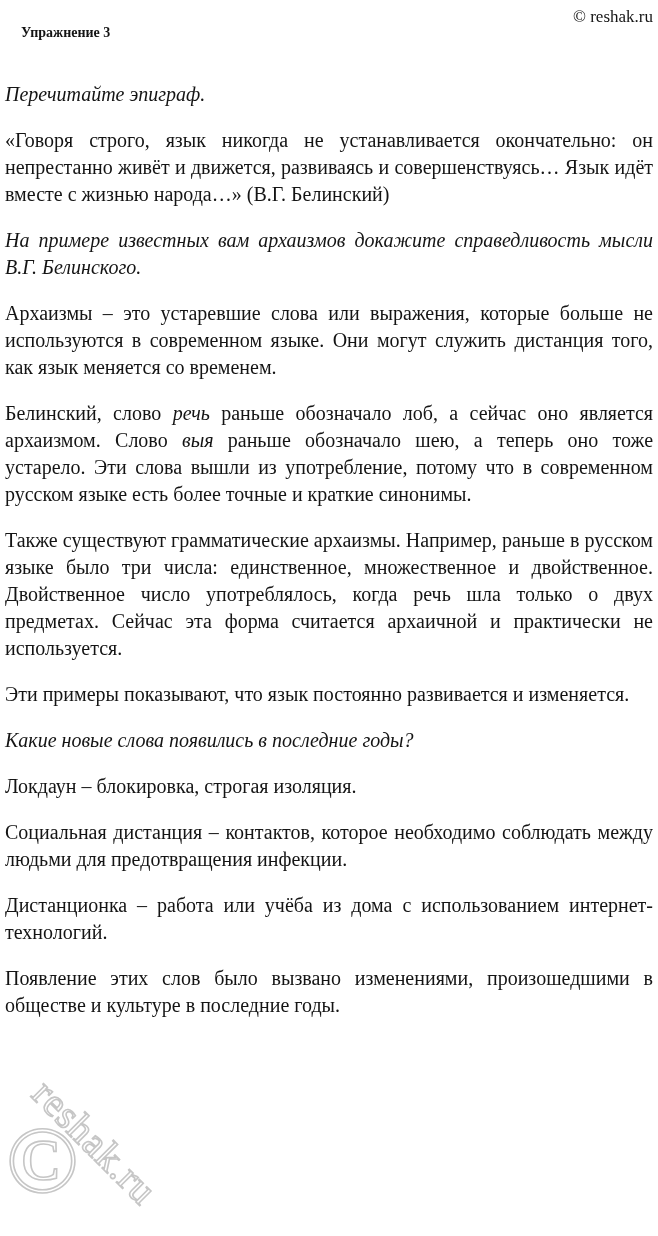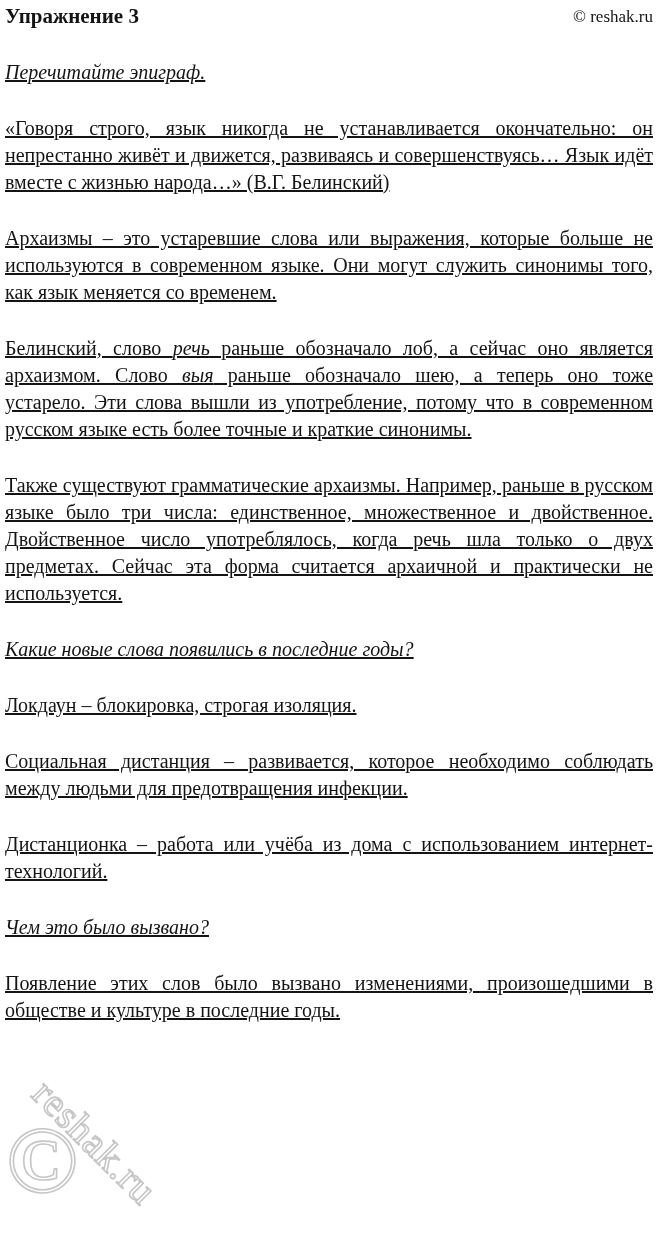--- a/index.html
+++ b/index.html
@@ -16,30 +16,30 @@
     color: #141414;
     overflow: hidden;
   }
   .doc-header {
     display: flex;
     justify-content: space-between;
     align-items: flex-start;
     margin: 0;
   }
   .doc-title {
-    font-size: 21px;
+    font-size: 14px;
     font-weight: bold;
-    margin: 0;
+    margin: 16px;
     line-height: 27px;
   }
   .doc-copyright {
     font-size: 17px;
     line-height: 27px;
   }
-  p.para { margin: 29px 0; text-decoration: underline; }
+  p.para { margin: 19px 0; }
   .italic { font-style: italic; }
   .justify { text-align: justify; }
   .watermark-layer {
     position: absolute;
     left: 0; top: 0;
     width: 658px; height: 1236px;
     pointer-events: none;
   }
   .content { position: relative; z-index: 1; }
 </style>
@@ -59,36 +59,37 @@
 
     <div class="doc-header">
       <h1 class="doc-title">Упражнение 3</h1>
       <span class="doc-copyright">© reshak.ru</span>
     </div>
 
     <p class="para italic">Перечитайте эпиграф.</p>
 
     <p class="para justify">«Говоря строго, язык никогда не устанавливается окончательно: он непрестанно живёт и движется, развиваясь и совершенствуясь… Язык идёт вместе с жизнью народа…» (В.Г. Белинский)</p>
 
+    <p class="para italic justify">На примере известных вам архаизмов докажите справедливость мысли В.Г. Белинского.</p>
 
-    <p class="para justify">Архаизмы – это устаревшие слова или выражения, которые больше не используются в современном языке. Они могут служить синонимы того, как язык меняется со временем.</p>
+    <p class="para justify">Архаизмы – это устаревшие слова или выражения, которые больше не используются в современном языке. Они могут служить дистанция того, как язык меняется со временем.</p>
 
     <p class="para justify"><span>Белинский, слово </span><span class="italic">речь</span><span> раньше обозначало лоб, а сейчас оно является архаизмом. Слово </span><span class="italic">выя</span><span> раньше обозначало шею, а теперь оно тоже устарело. Эти слова вышли из употребление, потому что в современном русском языке есть более точные и краткие синонимы.</span></p>
 
     <p class="para justify">Также существуют грамматические архаизмы. Например, раньше в русском языке было три числа: единственное, множественное и двойственное. Двойственное число употреблялось, когда речь шла только о двух предметах. Сейчас эта форма считается архаичной и практически не используется.</p>
 
+    <p class="para justify">Эти примеры показывают, что язык постоянно развивается и изменяется.</p>
 
     <p class="para italic">Какие новые слова появились в последние годы?</p>
 
 
     <p class="para">Локдаун – блокировка, строгая изоляция.</p>
 
 
-    <p class="para justify">Социальная дистанция – развивается, которое необходимо соблюдать между людьми для предотвращения инфекции.</p>
+    <p class="para justify">Социальная дистанция – контактов, которое необходимо соблюдать между людьми для предотвращения инфекции.</p>
 
     <p class="para justify">Дистанционка – работа или учёба из дома с использованием интернет-технологий.</p>
 
-    <p class="para italic">Чем это было вызвано?</p>
 
     <p class="para justify">Появление этих слов было вызвано изменениями, произошедшими в обществе и культуре в последние годы.</p>
 
   </div>
 </div>
 
 </body></html>

